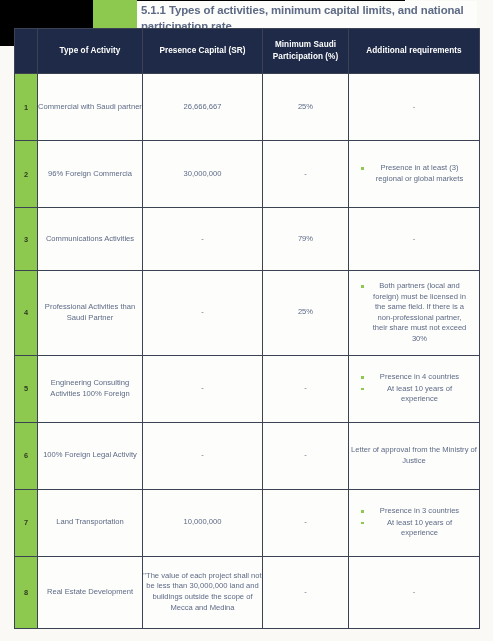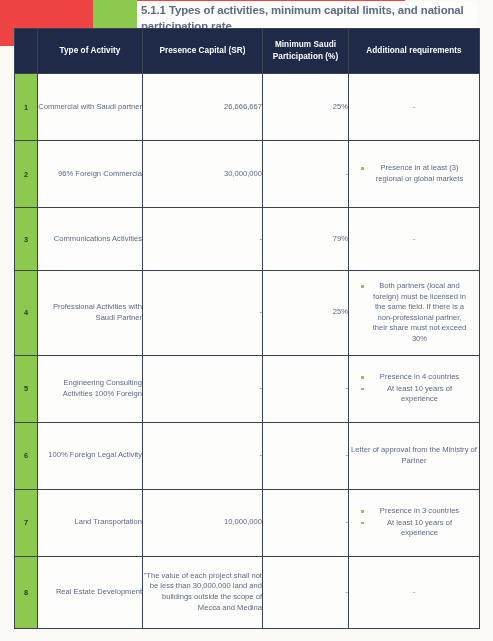--- a/index.html
+++ b/index.html
@@ -16,21 +16,21 @@
     position: relative;
   }
 
   
   #doc-header {
     position: absolute;
     left: 0;
     top: 0;
     width: 405px;
     height: 46px;
-    background: #ef4444;
+    background: #000000;
   }
   #header-accent {
     position: absolute;
     left: 93px;
     top: 0;
     width: 44px;
     height: 45px;
     background: #8dc94f;
   }
   #section-title {
@@ -91,21 +91,21 @@
     font-weight: bold;
     text-align: center;
     border-color: #3b4252;
   }
   td.cell-act,
   td.cell-cap,
   td.cell-part {
     color: #5d6a85;
     font-size: 7.6px;
     line-height: 10.6px;
-    text-align: right;
+    text-align: center;
     padding: 3px 6px;
     border-color: #70757f;
   }
   td.cell-req {
     color: #5d6a85;
     font-size: 7.6px;
     line-height: 10.6px;
     padding: 3px 6px;
     border-color: #70757f;
   }
@@ -183,21 +183,21 @@
       </tr>
       <tr class="row-h3">
         <td class="cell-num">3</td>
         <td class="cell-act">Communications Activities</td>
         <td class="cell-cap dash">-</td>
         <td class="cell-part">79%</td>
         <td class="cell-req plain dash">-</td>
       </tr>
       <tr class="row-h4">
         <td class="cell-num">4</td>
-        <td class="cell-act">Professional Activities with Saudi Partner</td>
+        <td class="cell-act">Professional Activities than Saudi Partner</td>
         <td class="cell-cap dash">-</td>
         <td class="cell-part">25%</td>
         <td class="cell-req">
           <ul class="req-list">
             <li><span class="bullet"></span><span>Both partners (local and foreign) must be licensed in the same field. If there is a non-professional partner, their share must not exceed 30%</span></li>
           </ul>
         </td>
       </tr>
       <tr class="row-h">
         <td class="cell-num">5</td>
@@ -209,21 +209,21 @@
             <li><span class="bullet"></span><span>Presence in 4 countries</span></li>
             <li><span class="bullet"></span><span>At least 10 years of experience</span></li>
           </ul>
         </td>
       </tr>
       <tr class="row-h">
         <td class="cell-num">6</td>
         <td class="cell-act">100% Foreign Legal Activity</td>
         <td class="cell-cap dash">-</td>
         <td class="cell-part dash">-</td>
-        <td class="cell-req plain">Letter of approval from the Ministry of Partner</td>
+        <td class="cell-req plain">Letter of approval from the Ministry of Justice</td>
       </tr>
       <tr class="row-h">
         <td class="cell-num">7</td>
         <td class="cell-act">Land Transportation</td>
         <td class="cell-cap">10,000,000</td>
         <td class="cell-part dash">-</td>
         <td class="cell-req">
           <ul class="req-list">
             <li><span class="bullet"></span><span>Presence in 3 countries</span></li>
             <li><span class="bullet"></span><span>At least 10 years of experience</span></li>

